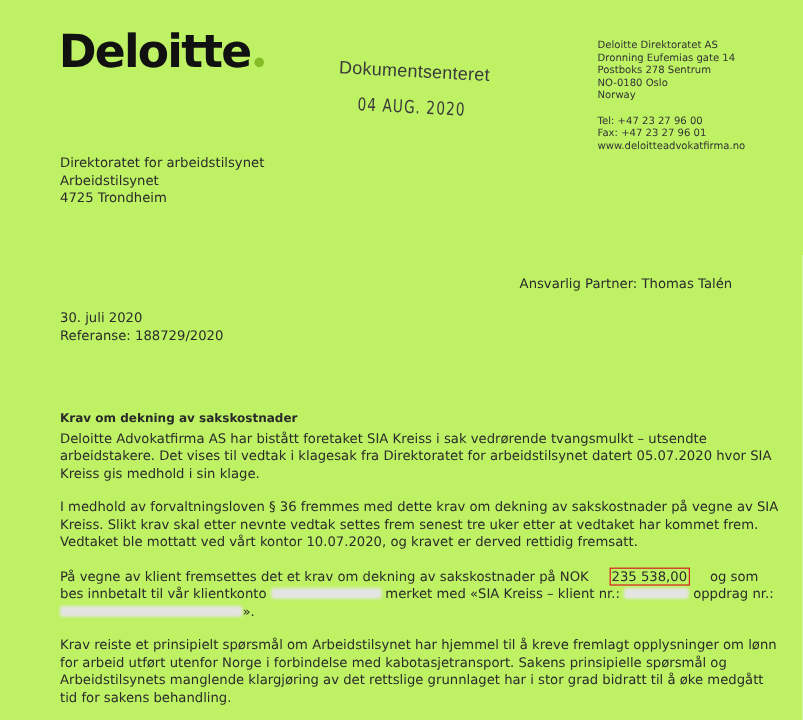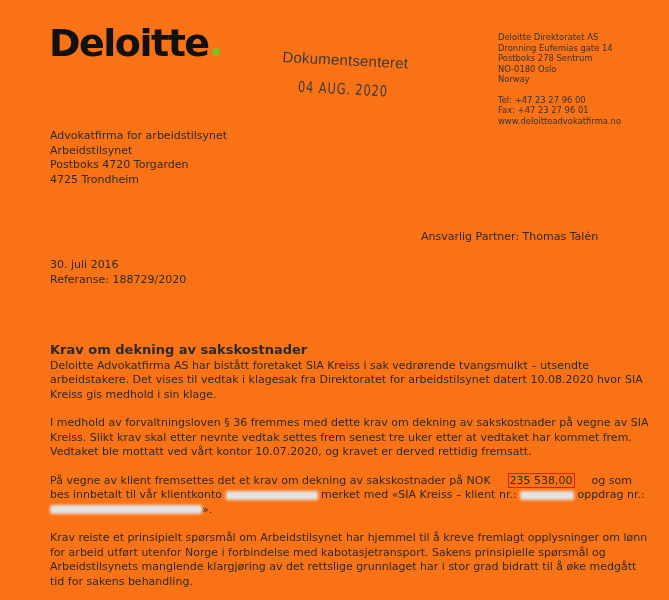--- a/index.html
+++ b/index.html
@@ -12,21 +12,21 @@
       height: 600px;
       position: relative;
       overflow: hidden;
       font-family: "DejaVu Sans", sans-serif;
       color: #2a2a2a;
     }
     .page {
       position: absolute;
       left: 0; top: 0;
       width: 669px; height: 600px;
-      background: #f97316;
+      background: #bef264;
     }
     .logo {
       position: absolute;
       left: 49px;
       top: 24px;
       font-family: "DejaVu Sans", sans-serif;
       font-weight: bold;
       font-size: 38px;
       letter-spacing: -1.5px;
       color: #111111;
@@ -76,21 +76,21 @@
     .recipient {
       position: absolute;
       left: 50px;
       top: 129px;
       font-size: 11px;
       line-height: 14.5px;
       color: #2a2a2a;
     }
     .partner {
       position: absolute;
-      left: 421px;
+      left: 433px;
       top: 230px;
       font-size: 11px;
       color: #2a2a2a;
     }
     .dateref {
       position: absolute;
       left: 50px;
       top: 258px;
       font-size: 11px;
       line-height: 14.5px;
@@ -99,21 +99,21 @@
       position: absolute;
       left: 50px;
       top: 343px;
       width: 600px;
       font-size: 11px;
       line-height: 14.5px;
       color: #2a2a2a;
     }
     .heading {
       font-weight: bold;
-      font-size: 13px;
+      font-size: 10px;
       margin-bottom: 1px;
     }
     .para { margin: 0 0 14px 0; }
     .amount-box {
       border: 1.5px solid #d81e1e;
       padding: 0 1px;
       margin: 0 17px;
     }
     .redacted {
       display: inline-block;
@@ -145,36 +145,35 @@
     <div>Postboks 278 Sentrum</div>
     <div>NO-0180 Oslo</div>
     <div>Norway</div>
     <div class="gap"></div>
     <div>Tel: +47 23 27 96 00</div>
     <div>Fax: +47 23 27 96 01</div>
     <div>www.deloitteadvokatfirma.no</div>
   </div>
 
   <div class="recipient">
-    <div>Advokatfirma for arbeidstilsynet</div>
+    <div>Direktoratet for arbeidstilsynet</div>
     <div>Arbeidstilsynet</div>
-    <div>Postboks 4720 Torgarden</div>
     <div>4725 Trondheim</div>
   </div>
 
   <div class="partner">Ansvarlig Partner: Thomas Talén</div>
 
   <div class="dateref">
-    <div>30. juli 2016</div>
+    <div>30. juli 2020</div>
     <div>Referanse: 188729/2020</div>
   </div>
 
   <div class="content">
     <div class="heading">Krav om dekning av sakskostnader</div>
-    <p class="para">Deloitte Advokatfirma AS har bistått foretaket SIA Kreiss i sak vedrørende tvangsmulkt – utsendte arbeidstakere. Det vises til vedtak i klagesak fra Direktoratet for arbeidstilsynet datert 10.08.2020 hvor SIA Kreiss gis medhold i sin klage.</p>
+    <p class="para">Deloitte Advokatfirma AS har bistått foretaket SIA Kreiss i sak vedrørende tvangsmulkt – utsendte arbeidstakere. Det vises til vedtak i klagesak fra Direktoratet for arbeidstilsynet datert 05.07.2020 hvor SIA Kreiss gis medhold i sin klage.</p>
     <p class="para">I medhold av forvaltningsloven § 36 fremmes med dette krav om dekning av sakskostnader på vegne av SIA Kreiss. Slikt krav skal etter nevnte vedtak settes frem senest tre uker etter at vedtaket har kommet frem. Vedtaket ble mottatt ved vårt kontor 10.07.2020, og kravet er derved rettidig fremsatt.</p>
     <p class="para">
       <span>På vegne av klient fremsettes det et krav om dekning av sakskostnader på NOK</span><span class="amount-box">235 538,00</span><span>og som bes innbetalt til vår klientkonto</span>
       <span class="redacted" style="width:92px"></span>
       <span>merket med «SIA Kreiss – klient nr.:</span>
       <span class="redacted" style="width:54px"></span>
       <span>oppdrag nr.:</span>
       <span class="redacted" style="width:152px"></span><span>».</span>
     </p>
     <p class="para">

